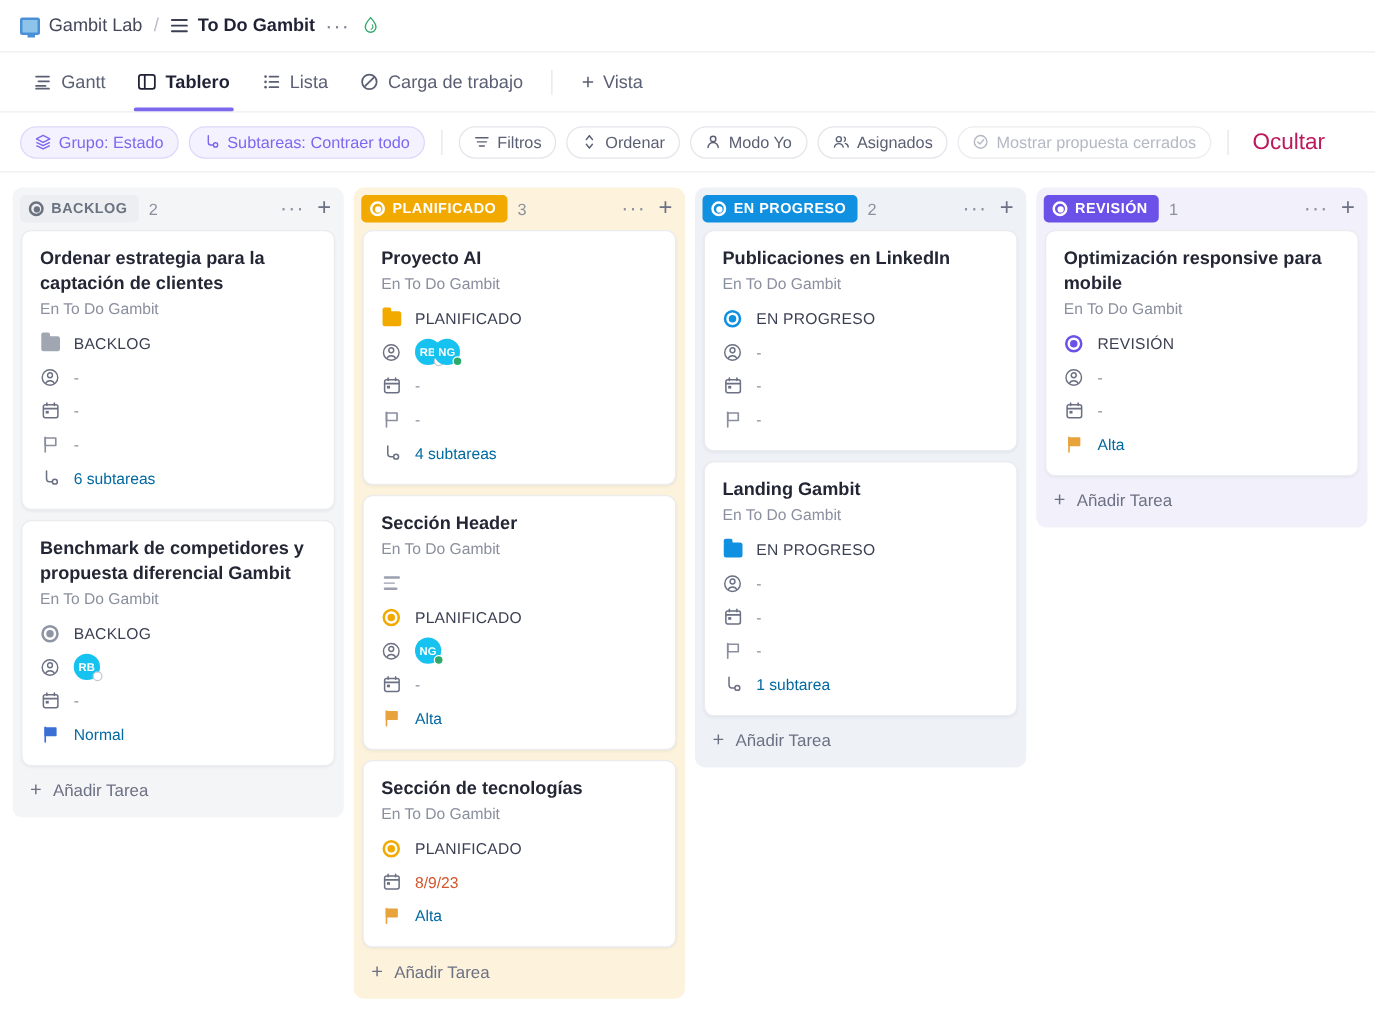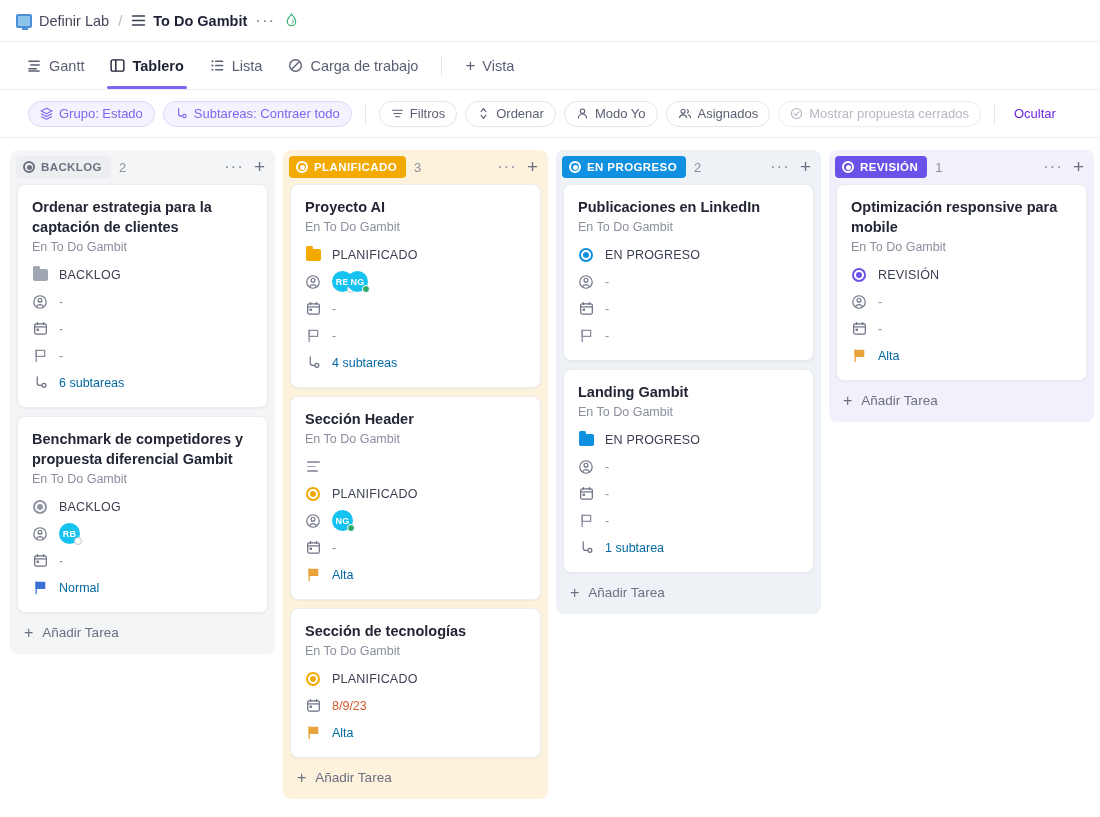--- a/index.html
+++ b/index.html
@@ -58,38 +58,38 @@
     height: 2.5px; background: #7b68ee; border-radius: 2px;
   }
   .tab-divider { width: 1px; height: 20px; background: #e4e6eb; margin: 0 8px; }
   .tab-add { color: #5a5f73; }
 
   
   .controls-bar {
     height: 48px;
     display: flex;
     align-items: center;
-    padding: 0 28px;
+    padding: 0 16px;
     gap: 8px;
     border-bottom: 1px solid #eceef1;
   }
   .pill {
     display: flex; align-items: center; gap: 6px;
     height: 26px; padding: 0 11px;
     border: 1px solid #e3e5ea; border-radius: 13px;
     font-size: 13px; color: #5a5f73; background: #fff;
     cursor: pointer; white-space: nowrap;
   }
   .pill.accent {
     color: #7b68ee; border-color: #ddd8fb; background: #f4f2fe;
   }
   .pill.muted { color: #b4b8c4; border-color: #ececf0; }
   .ctl-divider { width: 1px; height: 20px; background: #e4e6eb; margin: 0 5px; }
   .plain-btn {
-    font-size: 13px; color: #6d28d9; cursor: pointer;
+    font-size: 18px; color: #be185d; cursor: pointer;
     padding: 0 6px;
   }
 
   
   .board {
     display: flex;
     gap: 8px;
     padding: 12px 10px 0 10px;
     height: calc(817px - 42px - 48px - 48px);
     align-items: flex-start;
@@ -196,21 +196,21 @@
 
   .desc-lines { display: flex; flex-direction: column; gap: 2.5px; }
   .desc-lines i { display: block; height: 1.8px; background: #9aa0af; border-radius: 1px; }
 </style>
 </head>
 <body>
 
 <div class="breadcrumb-bar">
   <div class="crumb">
     <span class="monitor-icon"></span>
-    <span>Definir Lab</span>
+    <span>Gambit Lab</span>
   </div>
   <span class="crumb-sep">/</span>
   <div class="crumb active">
     <svg width="15" height="13" viewBox="0 0 15 13">
       <g stroke="#3b3f52" stroke-width="1.5" stroke-linecap="round">
         <line x1="1.5" y1="2" x2="13.5" y2="2"></line>
         <line x1="1.5" y1="6.5" x2="13.5" y2="6.5"></line>
         <line x1="1.5" y1="11" x2="13.5" y2="11"></line>
       </g>
     </svg>

